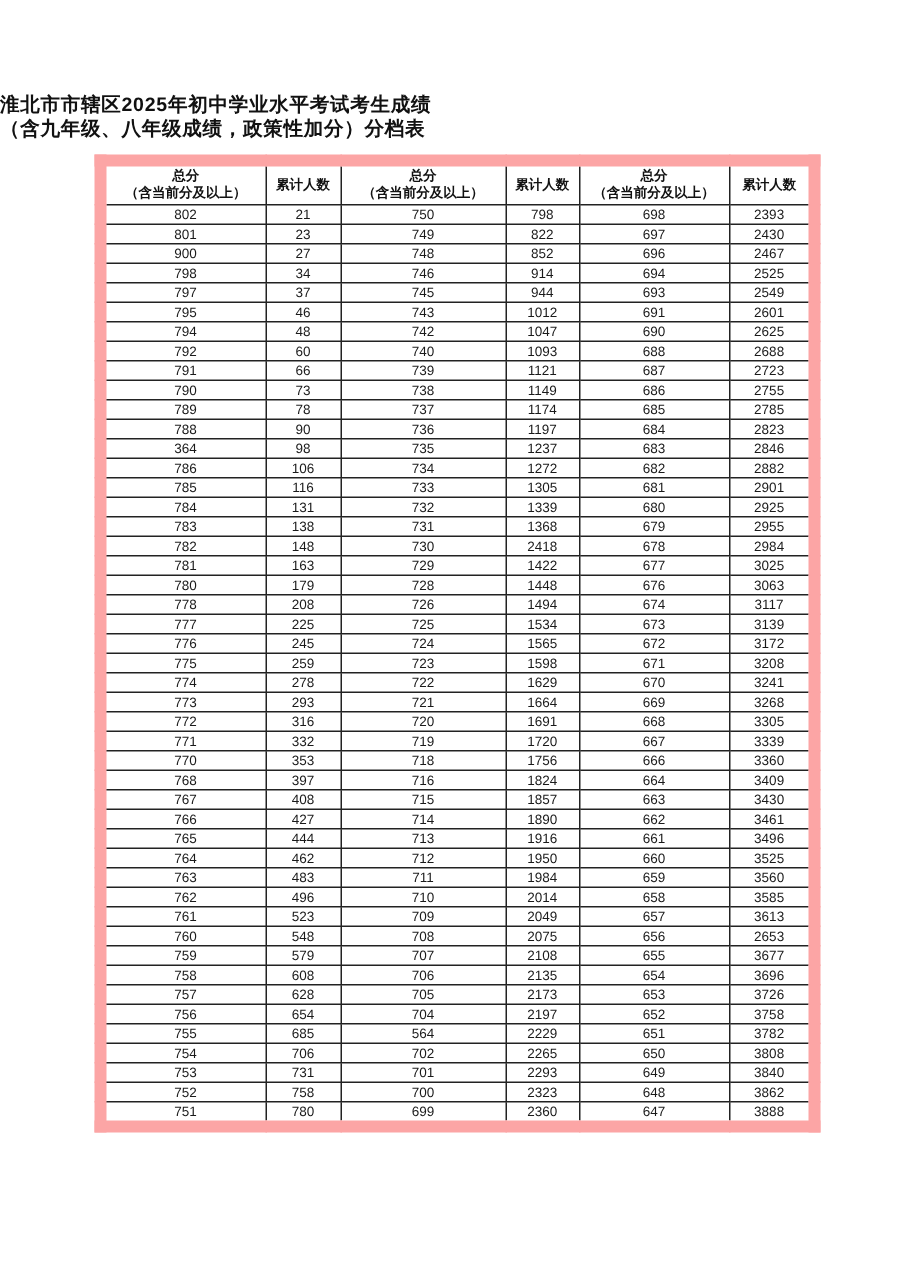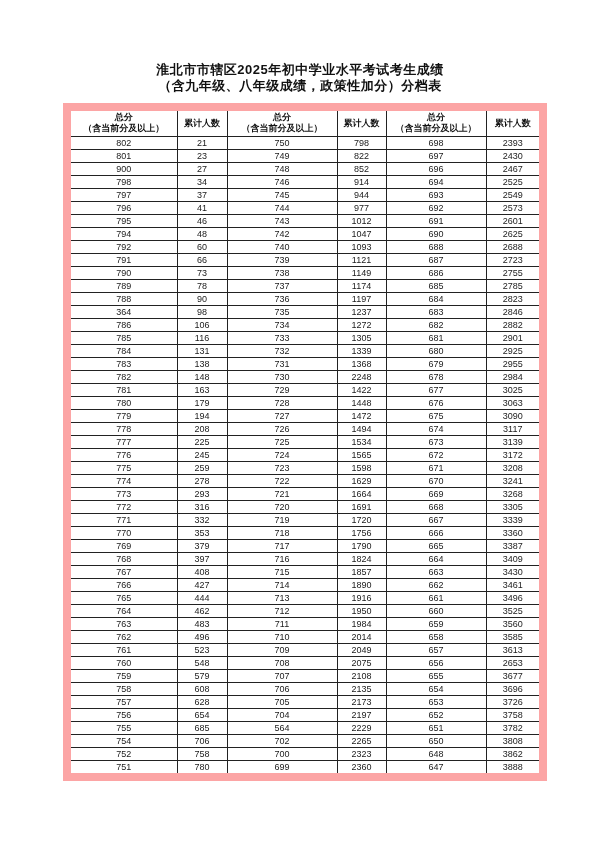--- a/index.html
+++ b/index.html
@@ -11,21 +11,20 @@
     background: #ffffff;
     font-family: "Liberation Sans", sans-serif;
     color: #1a1a1a;
     overflow: hidden;
   }
   .title-block {
     position: absolute;
     top: 62px;
     left: 0;
     width: 100%;
-    text-align: center;
   }
   .title-line {
     font-weight: bold;
     font-size: 13px;
     line-height: 16px;
     letter-spacing: 0.5px;
     color: #111111;
   }
   table.score-table {
     position: absolute;
@@ -134,28 +133,20 @@
         </tr>
         <tr>
           <td>797</td>
           <td>37</td>
           <td>745</td>
           <td>944</td>
           <td>693</td>
           <td>2549</td>
         </tr>
         <tr>
-          <td>796</td>
-          <td>41</td>
-          <td>744</td>
-          <td>977</td>
-          <td>692</td>
-          <td>2573</td>
-        </tr>
-        <tr>
           <td>795</td>
           <td>46</td>
           <td>743</td>
           <td>1012</td>
           <td>691</td>
           <td>2601</td>
         </tr>
         <tr>
           <td>794</td>
           <td>48</td>
@@ -241,49 +232,41 @@
           <td>138</td>
           <td>731</td>
           <td>1368</td>
           <td>679</td>
           <td>2955</td>
         </tr>
         <tr>
           <td>782</td>
           <td>148</td>
           <td>730</td>
-          <td>2248</td>
+          <td>2418</td>
           <td>678</td>
           <td>2984</td>
         </tr>
         <tr>
           <td>781</td>
           <td>163</td>
           <td>729</td>
           <td>1422</td>
           <td>677</td>
           <td>3025</td>
         </tr>
         <tr>
           <td>780</td>
           <td>179</td>
           <td>728</td>
           <td>1448</td>
           <td>676</td>
           <td>3063</td>
         </tr>
         <tr>
-          <td>779</td>
-          <td>194</td>
-          <td>727</td>
-          <td>1472</td>
-          <td>675</td>
-          <td>3090</td>
-        </tr>
-        <tr>
           <td>778</td>
           <td>208</td>
           <td>726</td>
           <td>1494</td>
           <td>674</td>
           <td>3117</td>
         </tr>
         <tr>
           <td>777</td>
           <td>225</td>
@@ -342,28 +325,20 @@
         </tr>
         <tr>
           <td>770</td>
           <td>353</td>
           <td>718</td>
           <td>1756</td>
           <td>666</td>
           <td>3360</td>
         </tr>
         <tr>
-          <td>769</td>
-          <td>379</td>
-          <td>717</td>
-          <td>1790</td>
-          <td>665</td>
-          <td>3387</td>
-        </tr>
-        <tr>
           <td>768</td>
           <td>397</td>
           <td>716</td>
           <td>1824</td>
           <td>664</td>
           <td>3409</td>
         </tr>
         <tr>
           <td>767</td>
           <td>408</td>
@@ -470,20 +445,28 @@
         </tr>
         <tr>
           <td>754</td>
           <td>706</td>
           <td>702</td>
           <td>2265</td>
           <td>650</td>
           <td>3808</td>
         </tr>
         <tr>
+          <td>753</td>
+          <td>731</td>
+          <td>701</td>
+          <td>2293</td>
+          <td>649</td>
+          <td>3840</td>
+        </tr>
+        <tr>
           <td>752</td>
           <td>758</td>
           <td>700</td>
           <td>2323</td>
           <td>648</td>
           <td>3862</td>
         </tr>
         <tr>
           <td>751</td>
           <td>780</td>

